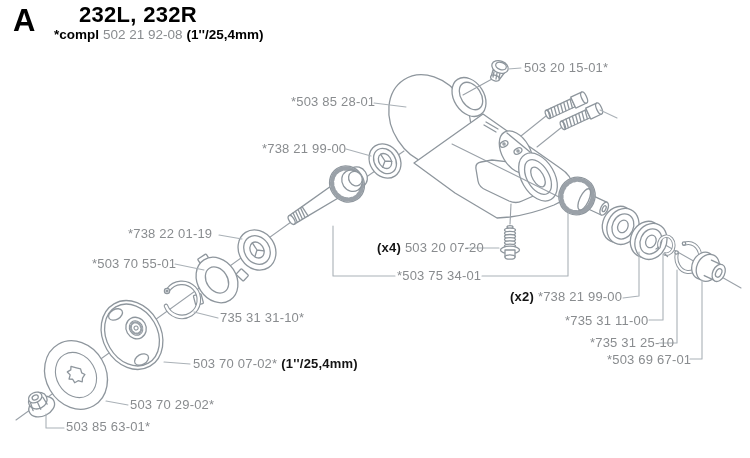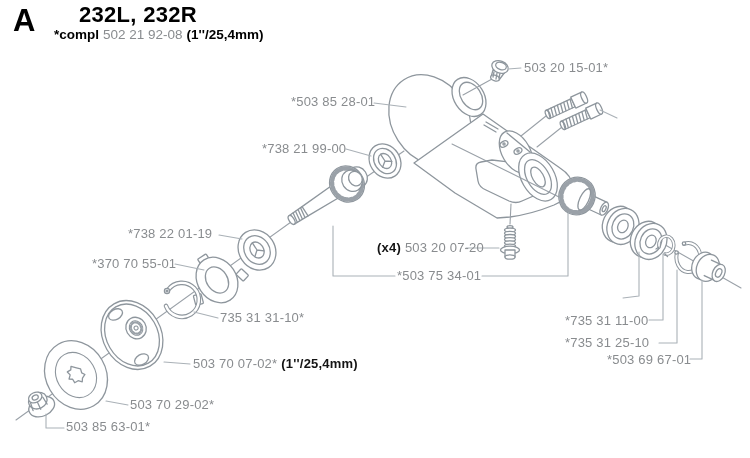--- a/index.html
+++ b/index.html
@@ -234,23 +234,24 @@
 
 <div class="hdr-letter">A</div>
 <div class="hdr-title">232L, 232R</div>
 <div class="hdr-sub"><span class="pre">*compl</span><span class="num">502 21 92-08</span><span class="post">(1''/25,4mm)</span></div>
 
 <div class="lbl" style="left:524px;top:61px"><span class="num">503 20 15-01*</span></div>
 <div class="lbl" style="left:291px;top:95px"><span class="num">*503 85 28-01</span></div>
 <div class="lbl" style="left:262px;top:142px"><span class="num">*738 21 99-00</span></div>
 <div class="lbl" style="left:128px;top:227px"><span class="num">*738 22 01-19</span></div>
 <div class="lbl" style="left:377px;top:241px"><span class="pre">(x4)</span><span class="num">503 20 07-20</span></div>
-<div class="lbl" style="left:92px;top:257px"><span class="num">*370 70 55-01</span></div>
+<div class="lbl" style="left:92px;top:257px"><span class="num">*503 70 55-01</span></div>
 <div class="lbl" style="left:397px;top:269px"><span class="num">*503 75 34-01</span></div>
+<div class="lbl" style="left:510px;top:290px"><span class="pre">(x2)</span><span class="num">*738 21 99-00</span></div>
 <div class="lbl" style="left:220px;top:311px"><span class="num">735 31 31-10*</span></div>
 <div class="lbl" style="left:565px;top:314px"><span class="num">*735 31 11-00</span></div>
-<div class="lbl" style="left:565px;top:336px"><span class="num">*735 31 25-10</span></div>
+<div class="lbl" style="left:590px;top:336px"><span class="num">*735 31 25-10</span></div>
 <div class="lbl" style="left:193px;top:357px"><span class="num">503 70 07-02*</span><span class="post">(1''/25,4mm)</span></div>
 <div class="lbl" style="left:607px;top:353px"><span class="num">*503 69 67-01</span></div>
 <div class="lbl" style="left:130px;top:398px"><span class="num">503 70 29-02*</span></div>
 <div class="lbl" style="left:66px;top:420px"><span class="num">503 85 63-01*</span></div>
 
 </div>
 
 </body></html>

